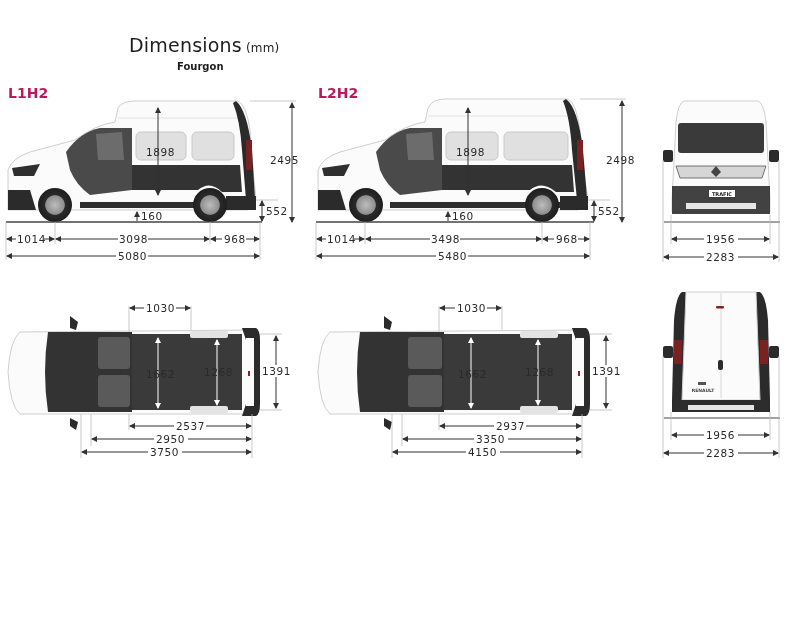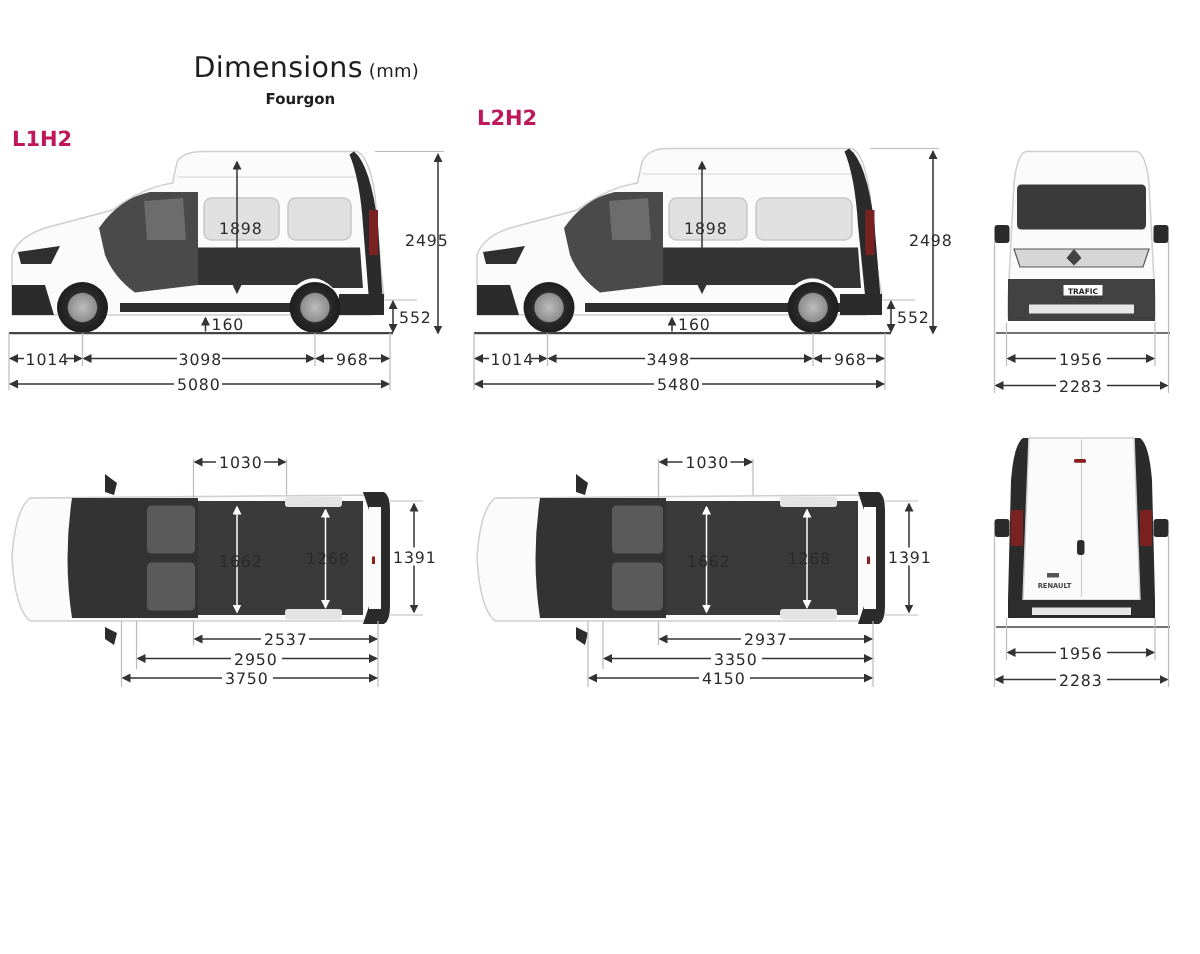--- a/index.html
+++ b/index.html
@@ -11,21 +11,21 @@
   svg { position:absolute; left:0; top:0; }
   .dim text, text.dim { font-family:"DejaVu Sans", sans-serif; font-size:10.5px; fill:#2a2a2a; letter-spacing:0.6px; }
   .inner-label { font-family:"DejaVu Sans", sans-serif; font-size:10.5px; letter-spacing:0.6px; }
 </style>
 </head>
 <body>
 
 <div class="title"><span>Dimensions</span><span class="unit">(mm)</span></div>
 <div class="subtitle">Fourgon</div>
 <div class="variant" style="left:8px;top:85px;">L1H2</div>
-<div class="variant" style="left:318px;top:71px;">L2H2</div>
+<div class="variant" style="left:318px;top:85px;">L2H2</div>
 
 <svg width="800" height="636" viewBox="0 0 800 636">
   <defs>
     <marker id="ar" markerWidth="6" markerHeight="6" refX="5" refY="3" orient="auto">
       <path d="M0,0 L6,3 L0,6 z" fill="#333"></path>
     </marker>
     <marker id="al" markerWidth="6" markerHeight="6" refX="1" refY="3" orient="auto">
       <path d="M6,0 L0,3 L6,6 z" fill="#333"></path>
     </marker>
     <marker id="arw" markerWidth="6" markerHeight="6" refX="5" refY="3" orient="auto">

